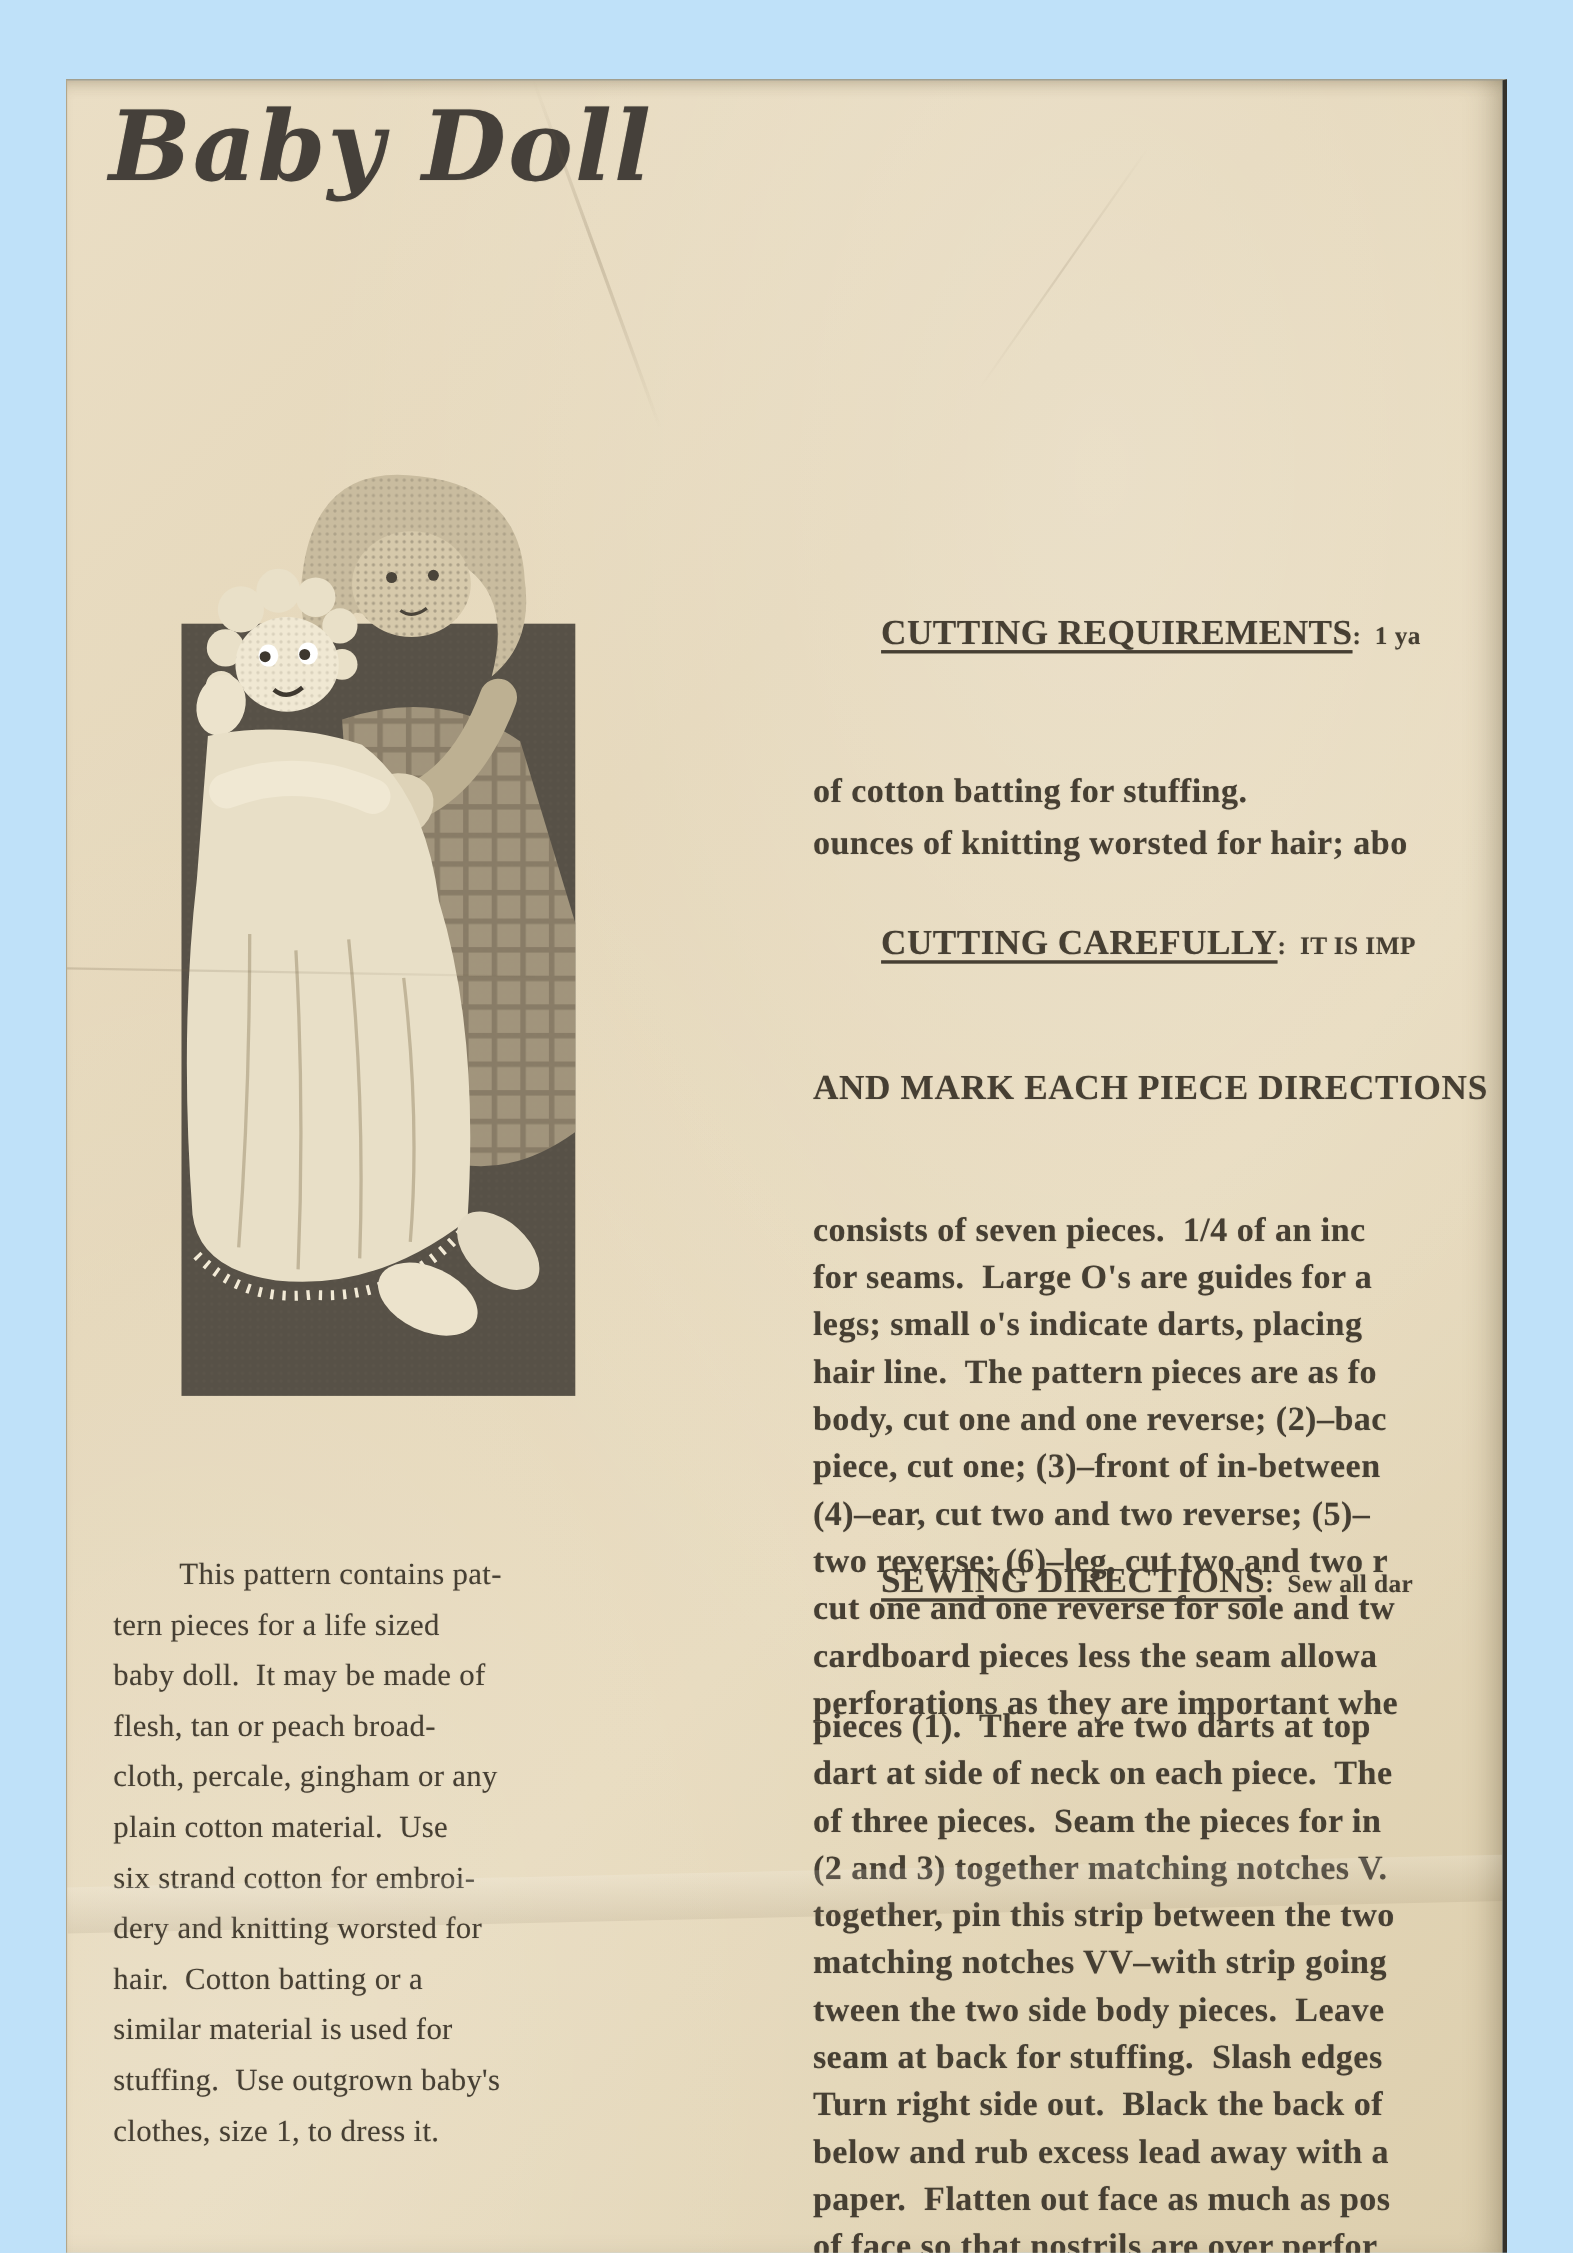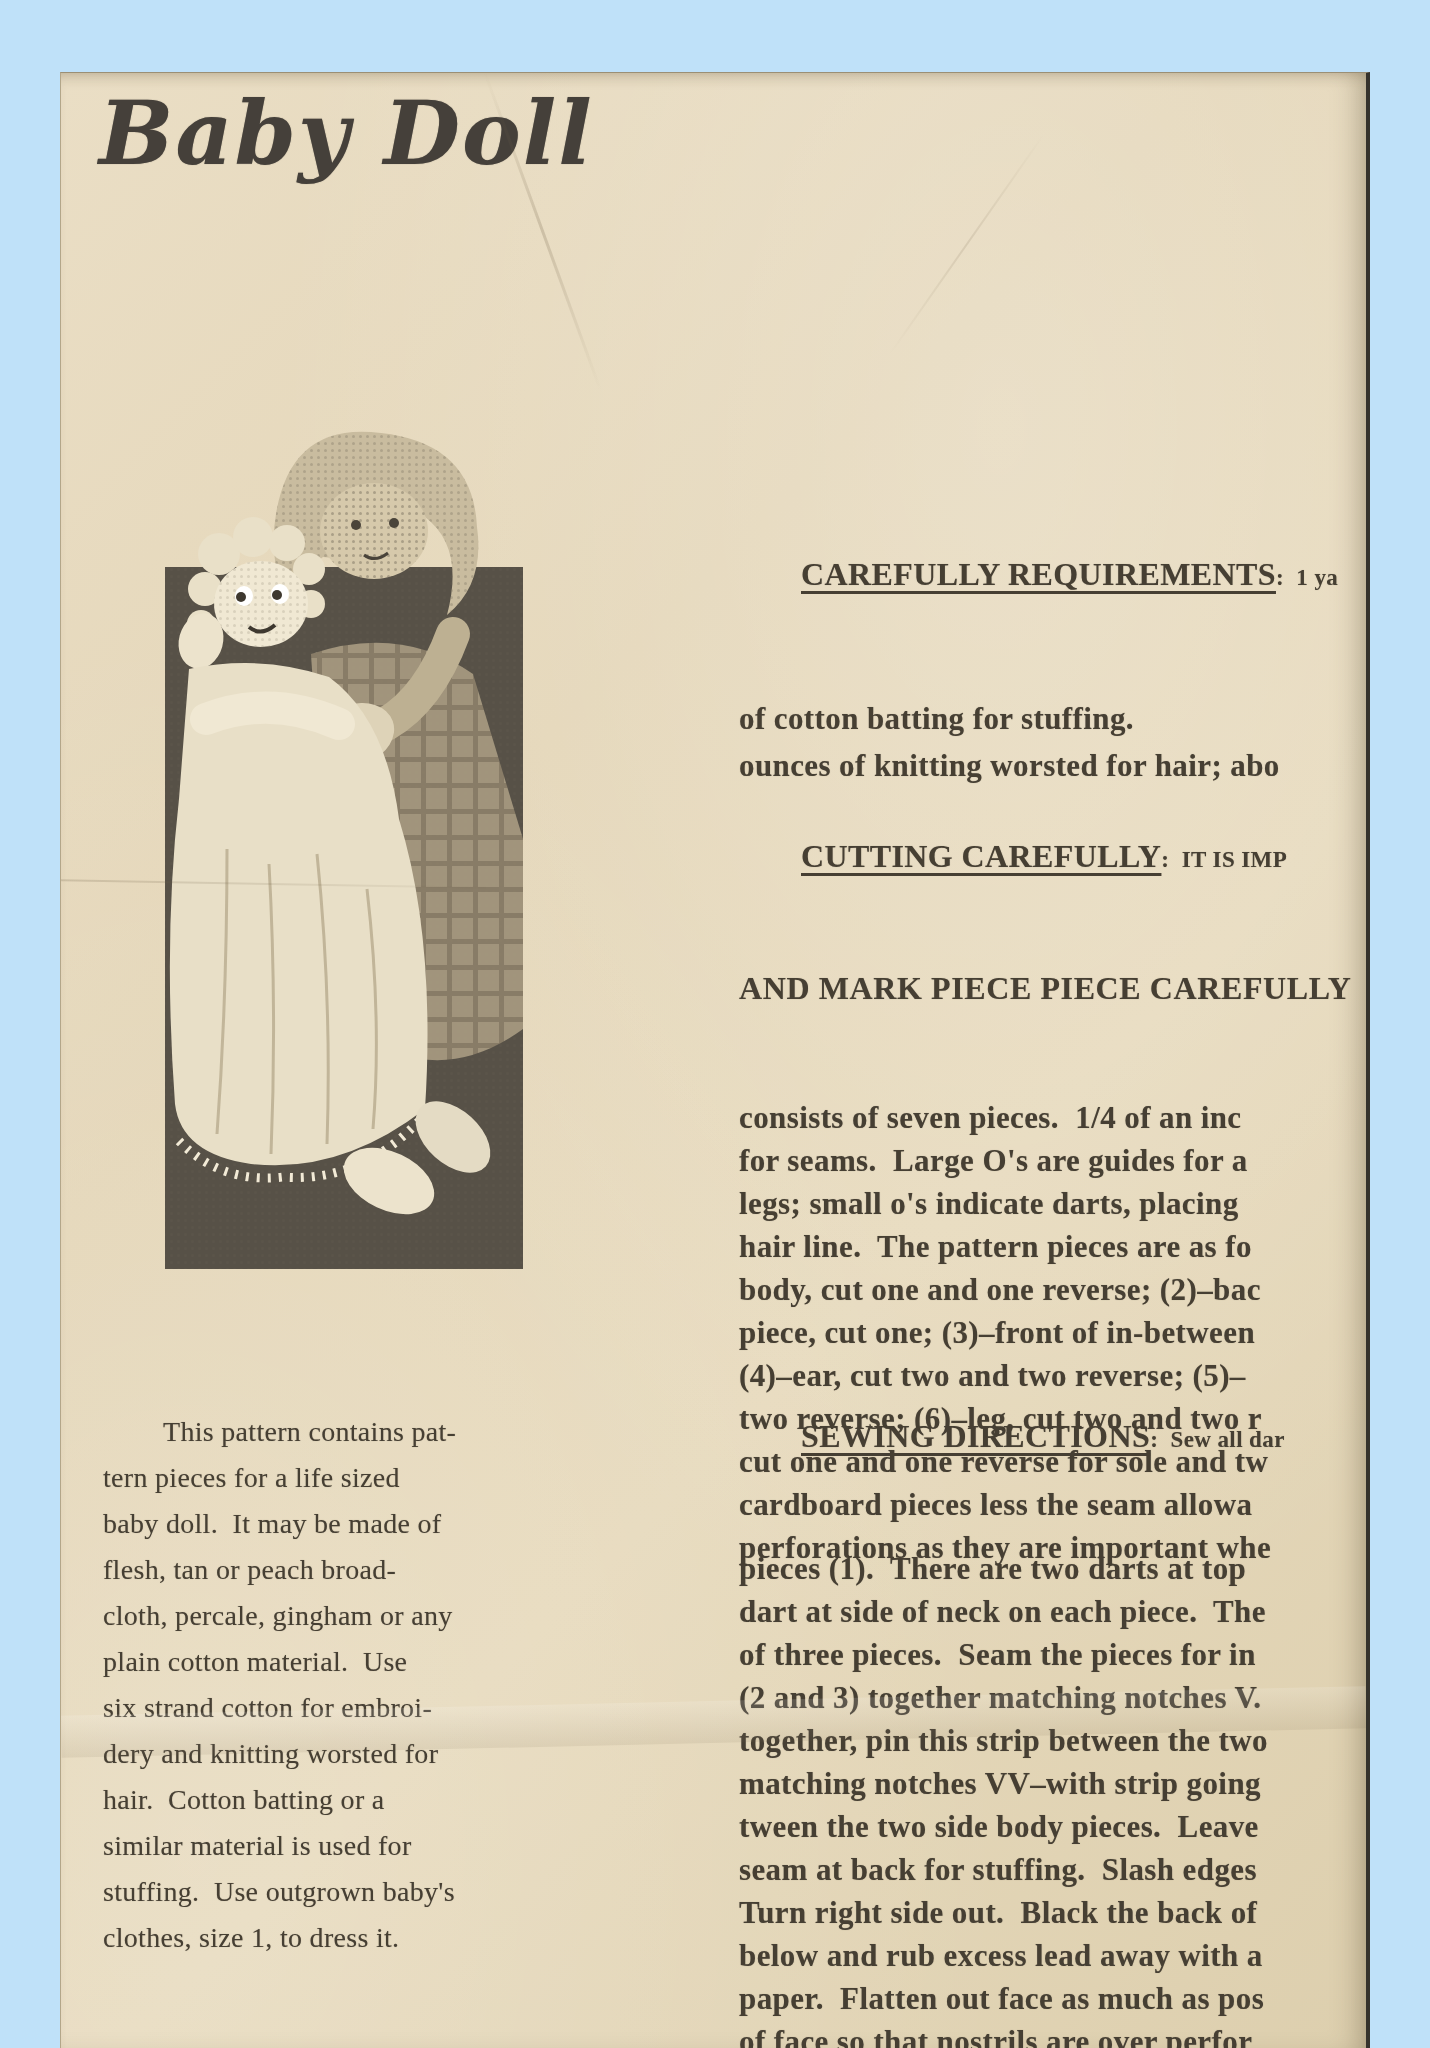--- a/index.html
+++ b/index.html
@@ -137,27 +137,27 @@
 
     <path d="M18 722 Q 60 765 122 758 Q 200 764 260 700" stroke="#f2ead6" stroke-width="9" fill="none" stroke-dasharray="3 8"></path>
 
     <ellipse cx="228" cy="762" rx="48" ry="29" fill="#ece3cc" transform="rotate(25 228 762)"></ellipse>
     <ellipse cx="292" cy="718" rx="44" ry="27" fill="#e4dbc4" transform="rotate(42 292 718)"></ellipse>
   </svg>
 
   <div class="intro"><div class="iline">This pattern contains pat-</div><div class="iline">tern pieces for a life sized</div><div class="iline">baby doll.  It may be made of</div><div class="iline">flesh, tan or peach broad-</div><div class="iline">cloth, percale, gingham or any</div><div class="iline">plain cotton material.  Use</div><div class="iline">six strand cotton for embroi-</div><div class="iline">dery and knitting worsted for</div><div class="iline">hair.  Cotton batting or a</div><div class="iline">similar material is used for</div><div class="iline">stuffing.  Use outgrown baby's</div><div class="iline">clothes, size 1, to dress it.</div></div>
 
   <div class="sec sec-material">
-    <div class="hline"><span class="h">CAREFULLY REQUIREMENTS</span><span class="hrest">:  1 ya</span></div>
+    <div class="hline"><span class="h">CUTTING REQUIREMENTS</span><span class="hrest">:  1 ya</span></div>
     <div><div class="line">of cotton batting for stuffing.</div><div class="line">ounces of knitting worsted for hair; abo</div></div>
   </div>
 
   <div class="sec sec-cutting">
     <div class="hline"><span class="h">CUTTING CAREFULLY</span><span class="hrest">:  IT IS IMP</span></div>
-    <div class="capsline">AND MARK PIECE PIECE CAREFULLY</div>
+    <div class="capsline">AND MARK EACH PIECE DIRECTIONS</div>
     <div><div class="line">consists of seven pieces.  1/4 of an inc</div><div class="line">for seams.  Large O's are guides for a</div><div class="line">legs; small o's indicate darts, placing</div><div class="line">hair line.  The pattern pieces are as fo</div><div class="line">body, cut one and one reverse; (2)–bac</div><div class="line">piece, cut one; (3)–front of in-between</div><div class="line">(4)–ear, cut two and two reverse; (5)–</div><div class="line">two reverse; (6)–leg, cut two and two r</div><div class="line">cut one and one reverse for sole and tw</div><div class="line">cardboard pieces less the seam allowa</div><div class="line">perforations as they are important whe</div></div>
   </div>
 
   <div class="sec sec-sewing">
     <div class="hline"><span class="h">SEWING DIRECTIONS</span><span class="hrest">:  Sew all dar</span></div>
     <div><div class="line">pieces (1).  There are two darts at top</div><div class="line">dart at side of neck on each piece.  The</div><div class="line">of three pieces.  Seam the pieces for in</div><div class="line">(2 and 3) together matching notches V.</div><div class="line">together, pin this strip between the two</div><div class="line">matching notches VV–with strip going</div><div class="line">tween the two side body pieces.  Leave</div><div class="line">seam at back for stuffing.  Slash edges</div><div class="line">Turn right side out.  Black the back of</div><div class="line">below and rub excess lead away with a</div><div class="line">paper.  Flatten out face as much as pos</div><div class="line">of face so that nostrils are over perfor</div></div>
   </div>
 
   <div class="crease c1"></div>
   <div class="crease c2"></div>

